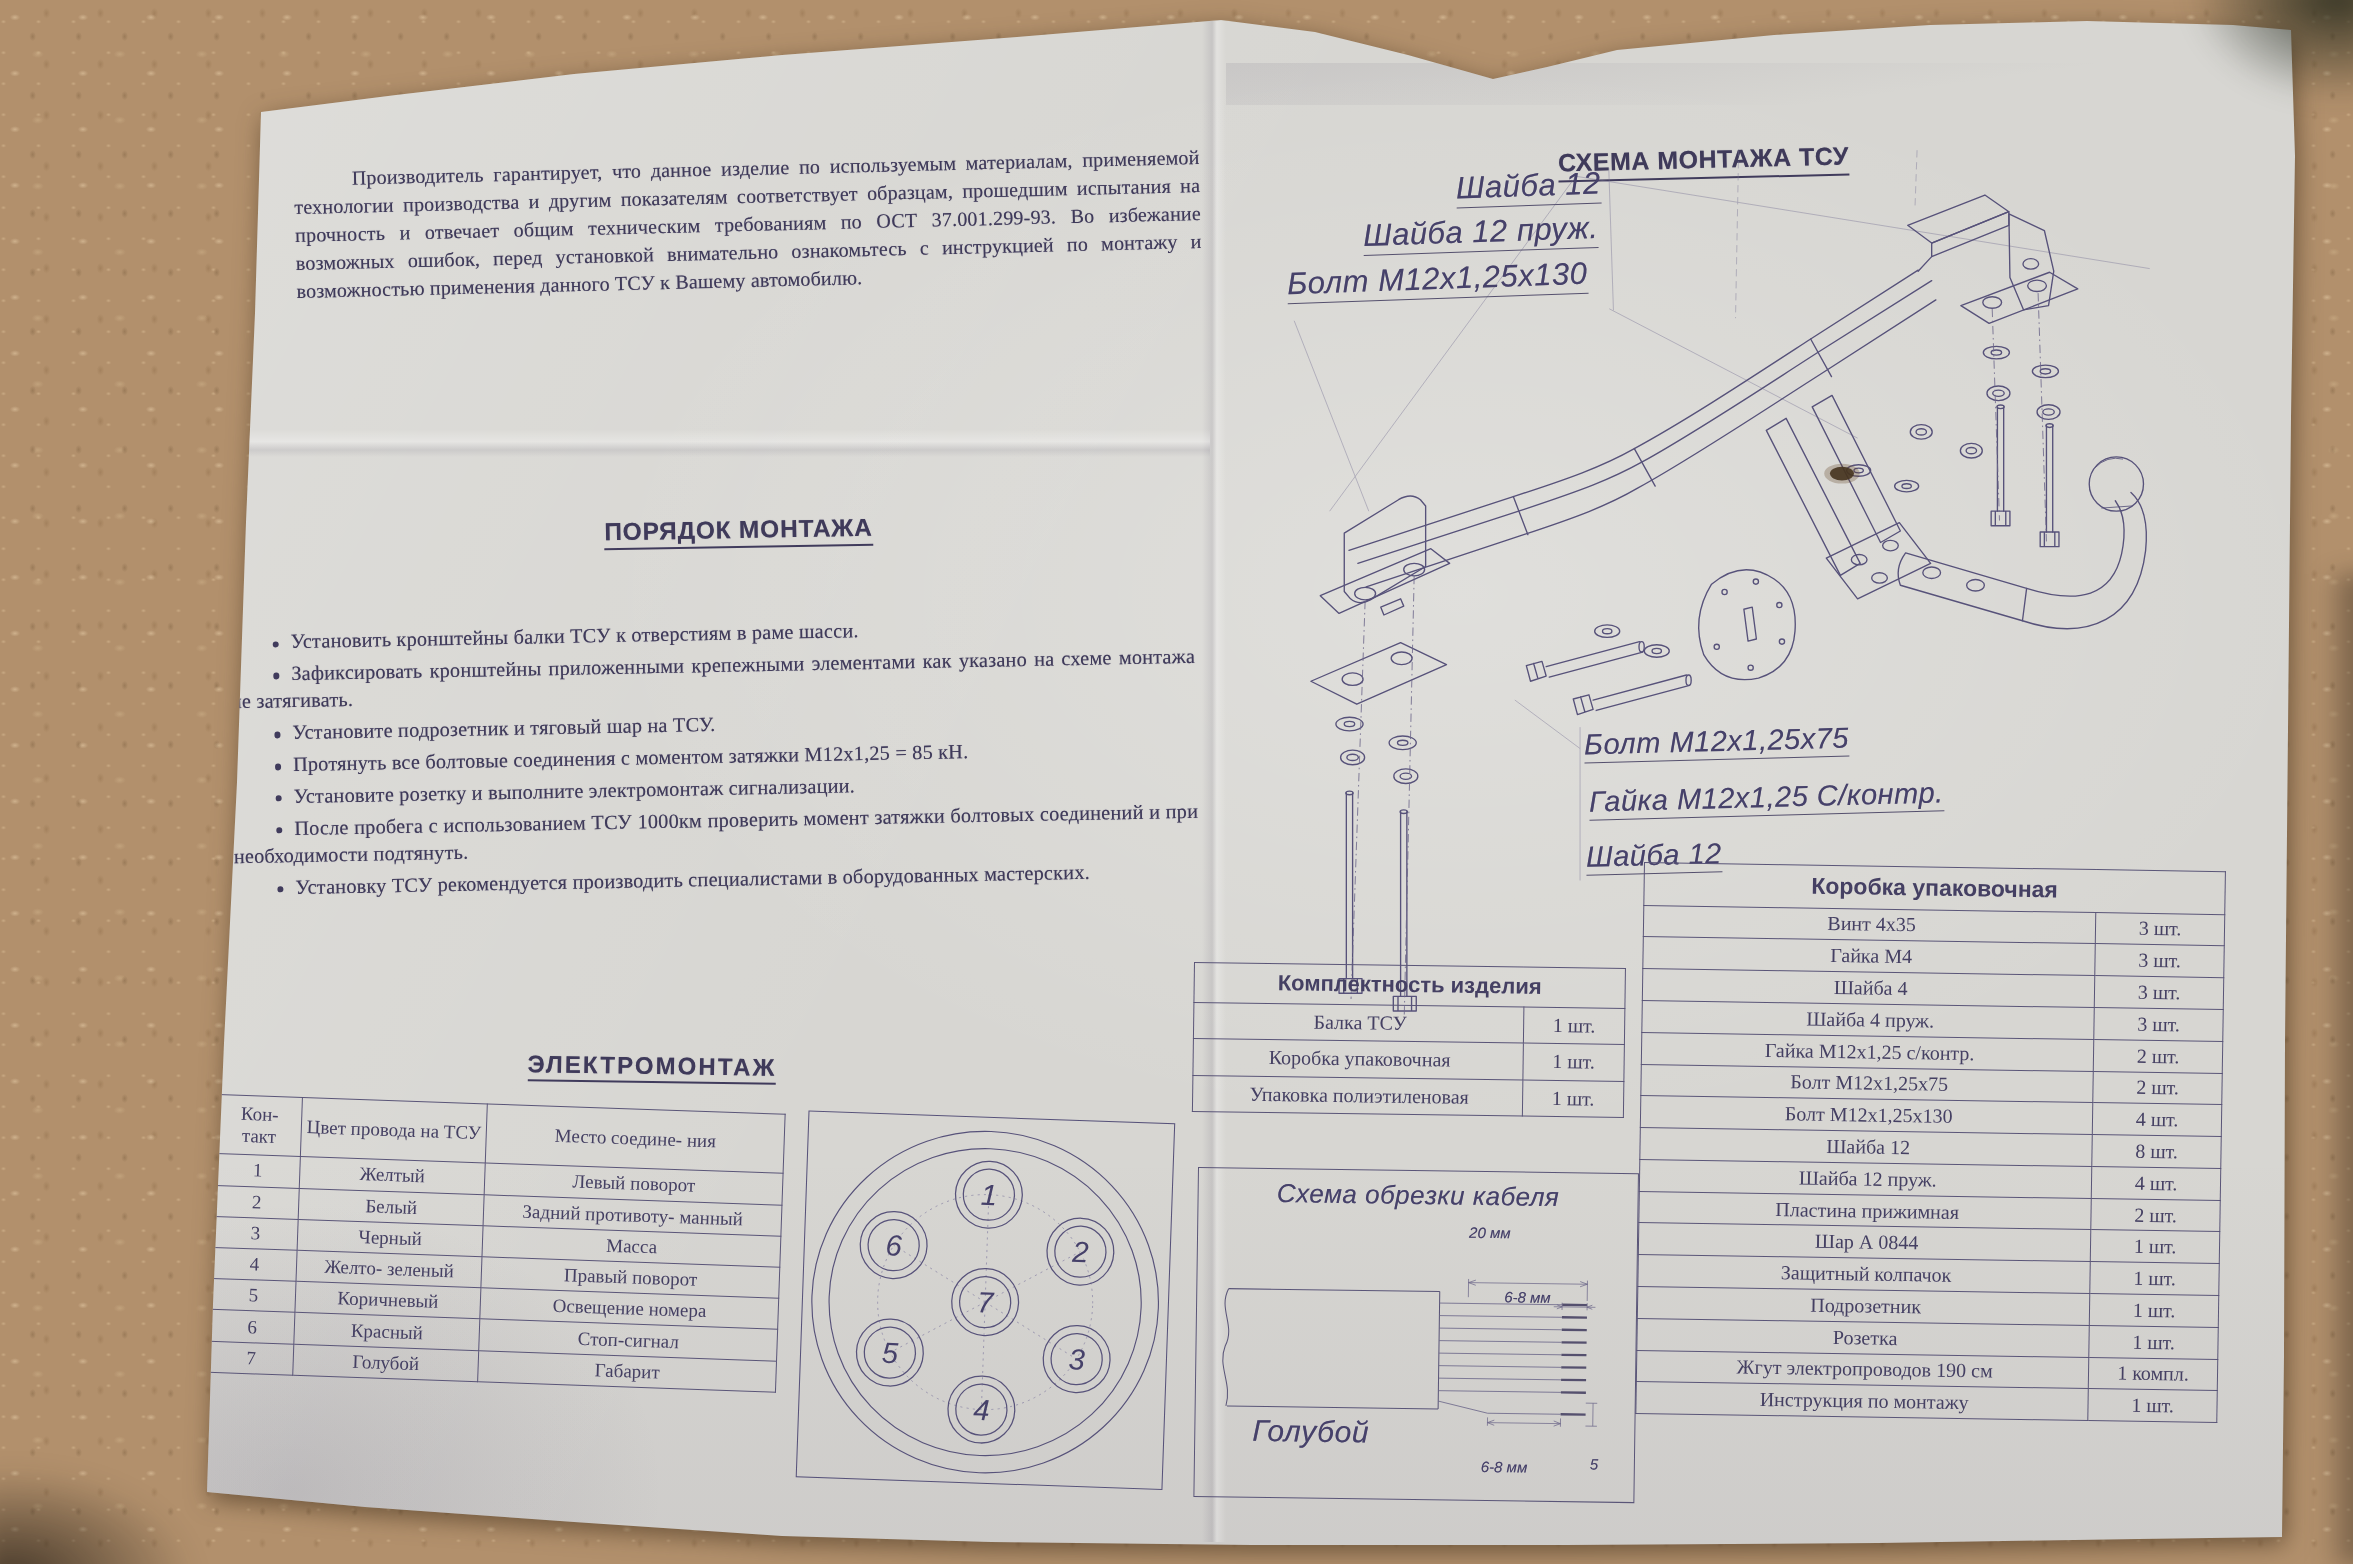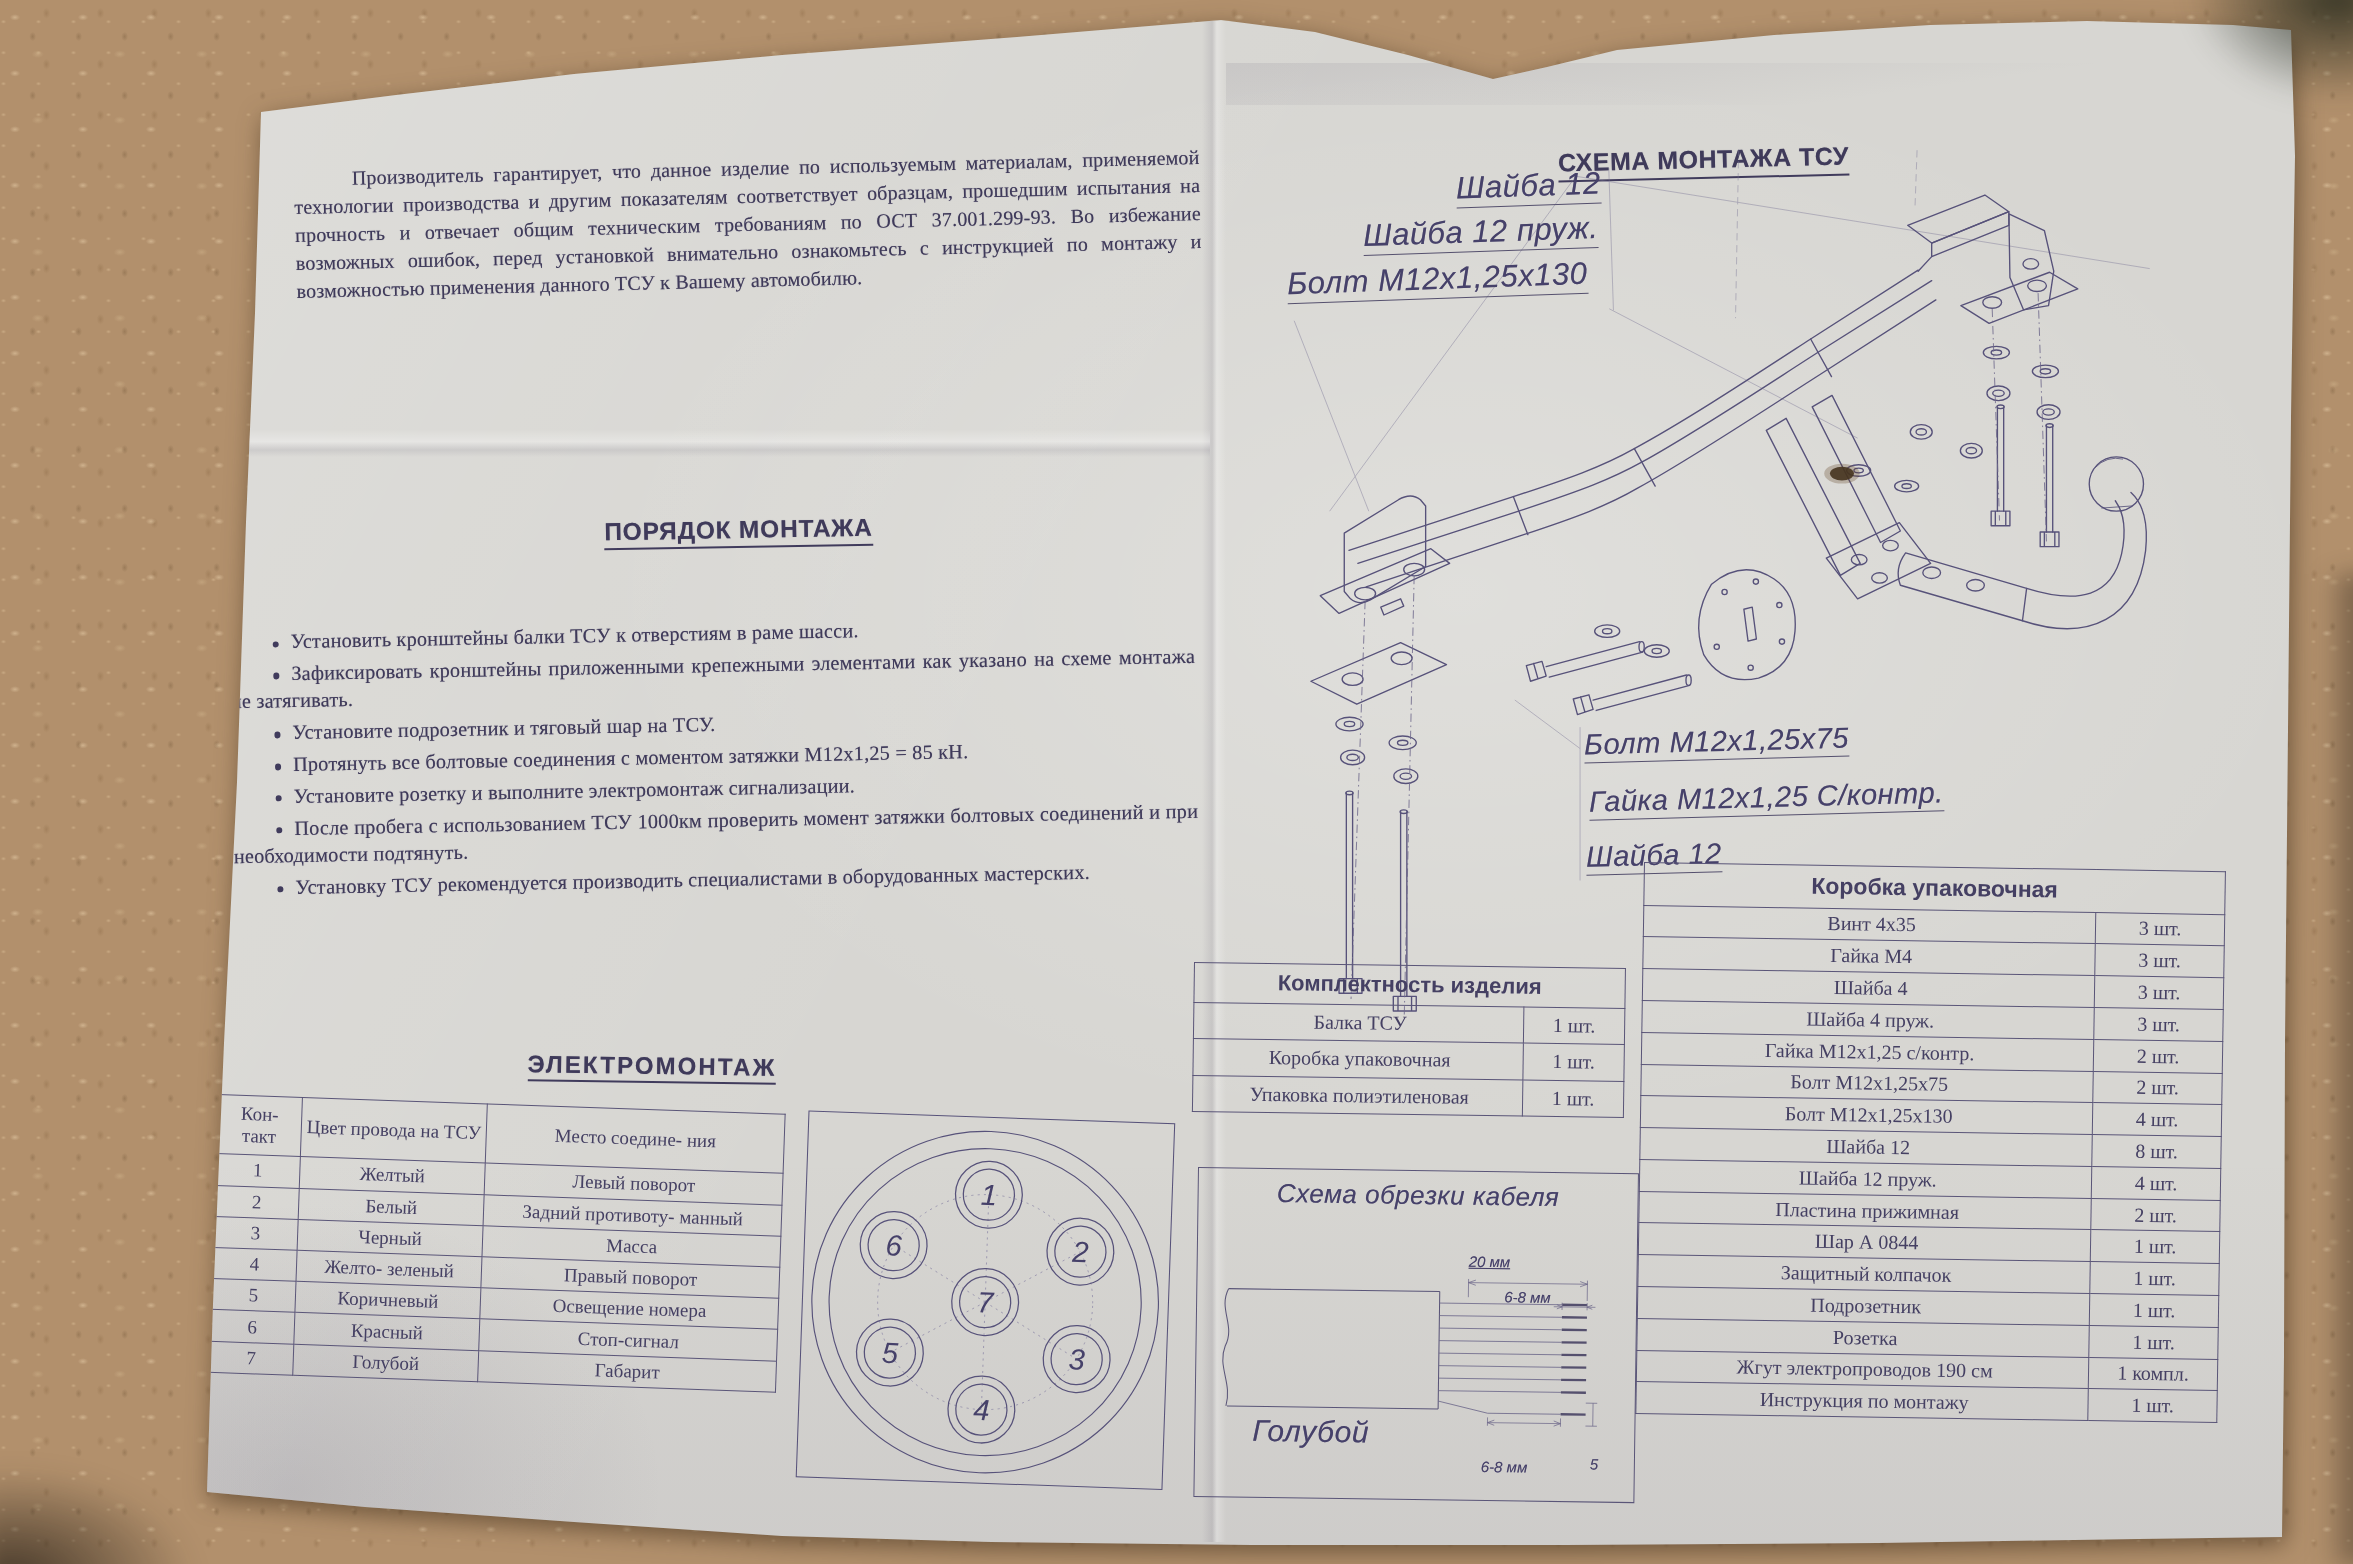--- a/index.html
+++ b/index.html
@@ -88,21 +88,21 @@
     padding:6.3px 2.1px;}
   .kit-table td{padding:6.3px 5.2px;}
   .kit-name{width:328px;text-align:left;padding-left:8.3px !important;}
   .kit-qty{width:94px;}
 
   .cable-box{left:1198px;top:1167px;width:439px;height:328px;border:1.1px solid #5a5578;
     transform:rotate(0.8deg);transform-origin:0 0;}
   .cable-title{position:absolute;left:0;top:9.4px;width:100%;text-align:center;font-size:26px;}
   .wire-label{position:absolute;left:57px;top:245px;font-size:30px;}
   .dim{position:absolute;font-size:15px;letter-spacing:0;}
-  .dim-top{left:271px;top:81px;text-decoration:underline;}
+  .dim-top{left:271px;top:52px;}
   .dim-mid{left:307px;top:116px;}
   .dim-bottom{left:286px;top:286px;}
   .dim-right{left:395px;top:282px;}
 
   .pack-table{left:1644px;top:862px;width:582px;transform:rotate(0.9deg);transform-origin:0 0;}
   .pack-table table{width:582px;font-size:20px;}
   .pack-table .title{font-family:"Liberation Sans", sans-serif;font-weight:bold;font-size:23px;
     padding:7.3px 2.1px;}
   .pack-table td{padding:3.9px 4.2px;}
   .pk-name{width:441px;text-align:left;padding-left:8.3px !important;}

